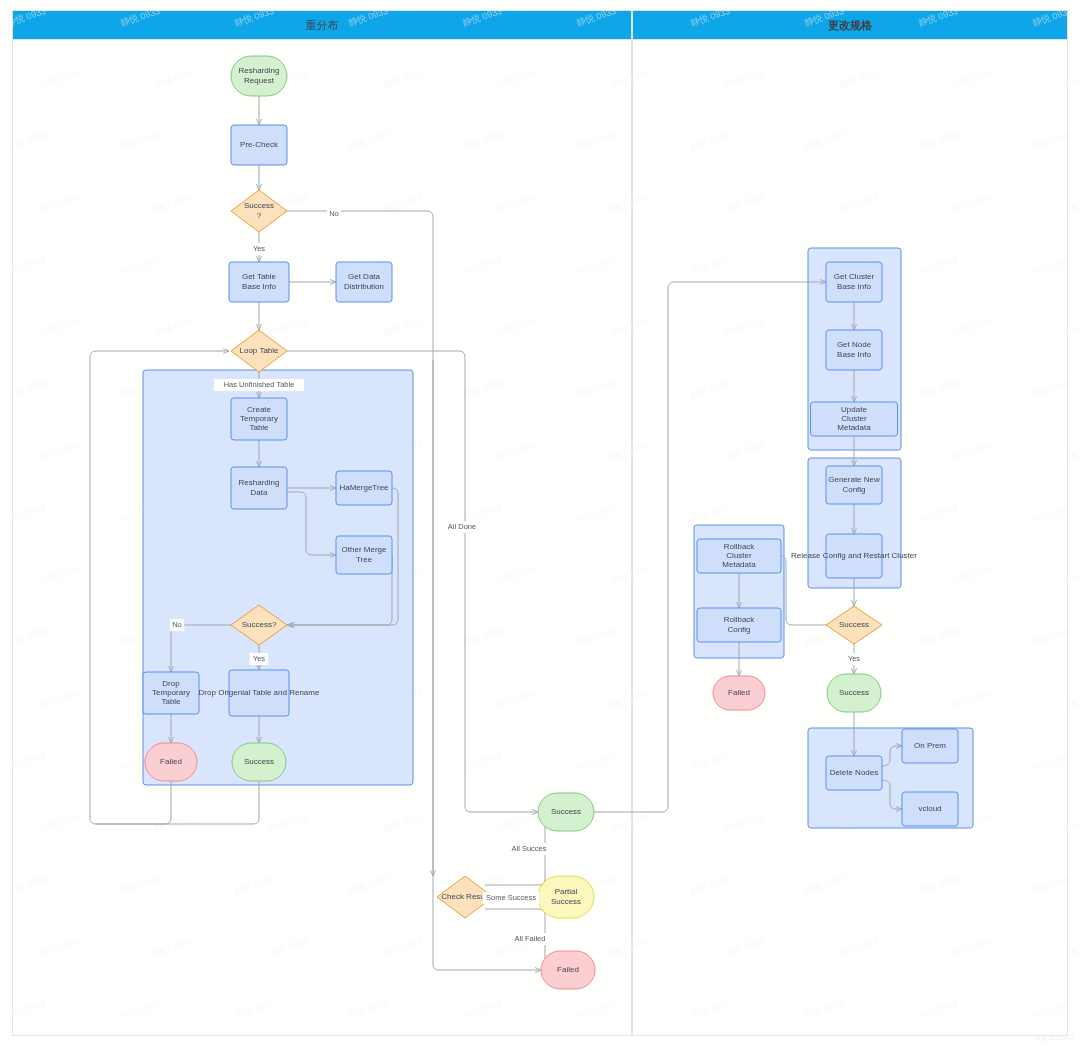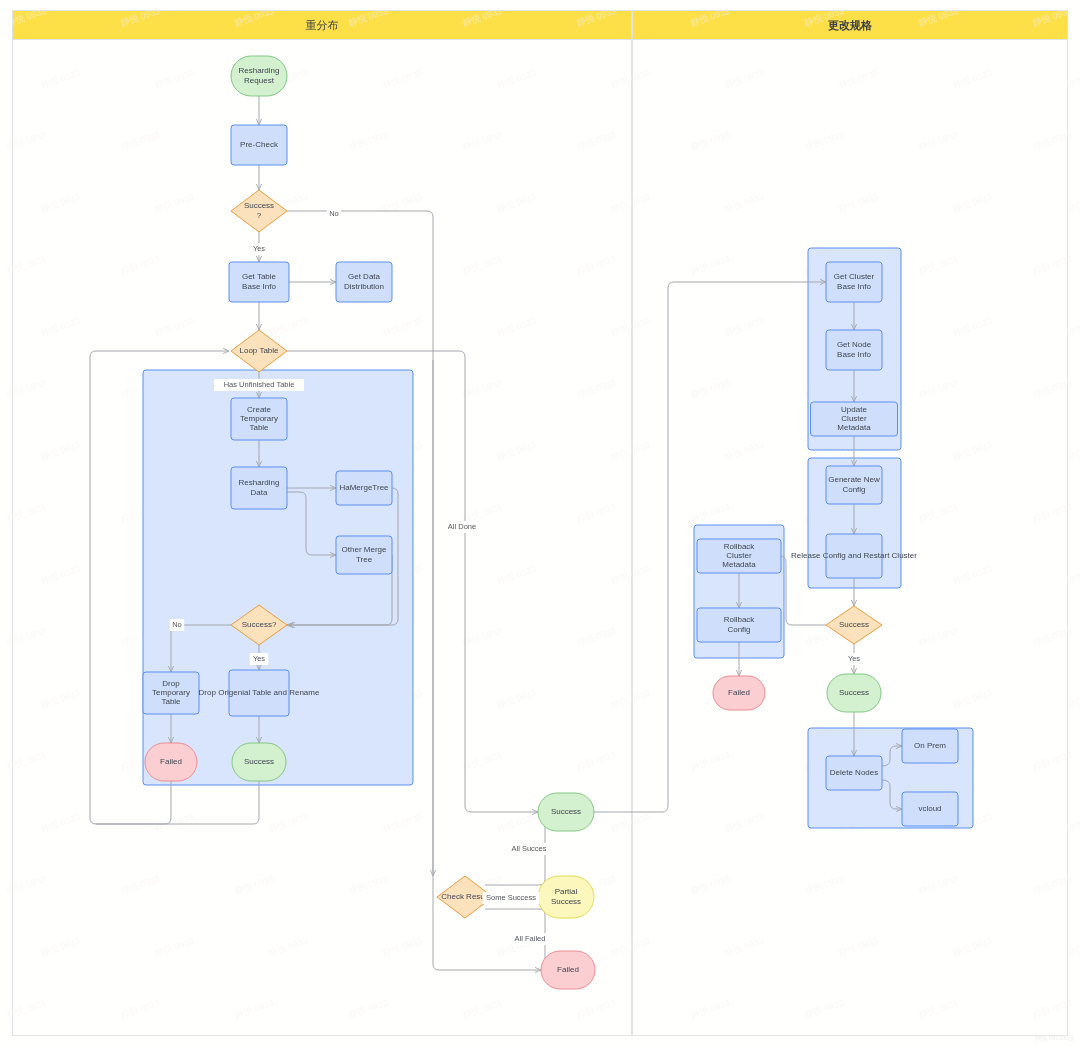--- a/index.html
+++ b/index.html
@@ -1,18 +1,18 @@
 <!DOCTYPE html>
 <html><head>
 <meta charset="utf-8">
 <style>
   html,body{margin:0;padding:0;background:#ffffff;}
   body{font-family:"Liberation Sans","DejaVu Sans",sans-serif;}
   #canvas{position:relative;width:1080px;height:1046px;background:#fffffe;overflow:hidden;}
-  .panel-header{position:absolute;box-sizing:border-box;background:#fde047;border:1px solid #e0e2e5;
+  .panel-header{position:absolute;box-sizing:border-box;background:#0ea5e9;border:1px solid #e0e2e5;
     display:flex;align-items:center;justify-content:center;font-size:11px;color:#3d4046;}
   .panel-body{position:absolute;box-sizing:border-box;border:1px solid #e3e5e8;border-top:none;background:transparent;}
   .vdiv{position:absolute;background:#e1e3e6;}
   #wm{position:absolute;inset:0;pointer-events:none;opacity:0.55;}
   .wm-t{font-size:9px;fill:#f4f2ee;font-family:"Liberation Sans",sans-serif;}
   #flow{position:absolute;left:0;top:0;}
   .nd-text{font-size:8px;fill:#3f4550;font-family:"Liberation Sans",sans-serif;
     text-anchor:middle;dominant-baseline:middle;}
   .ed-text{font-size:7.5px;fill:#55595f;font-family:"Liberation Sans",sans-serif;
     text-anchor:middle;dominant-baseline:middle;}

